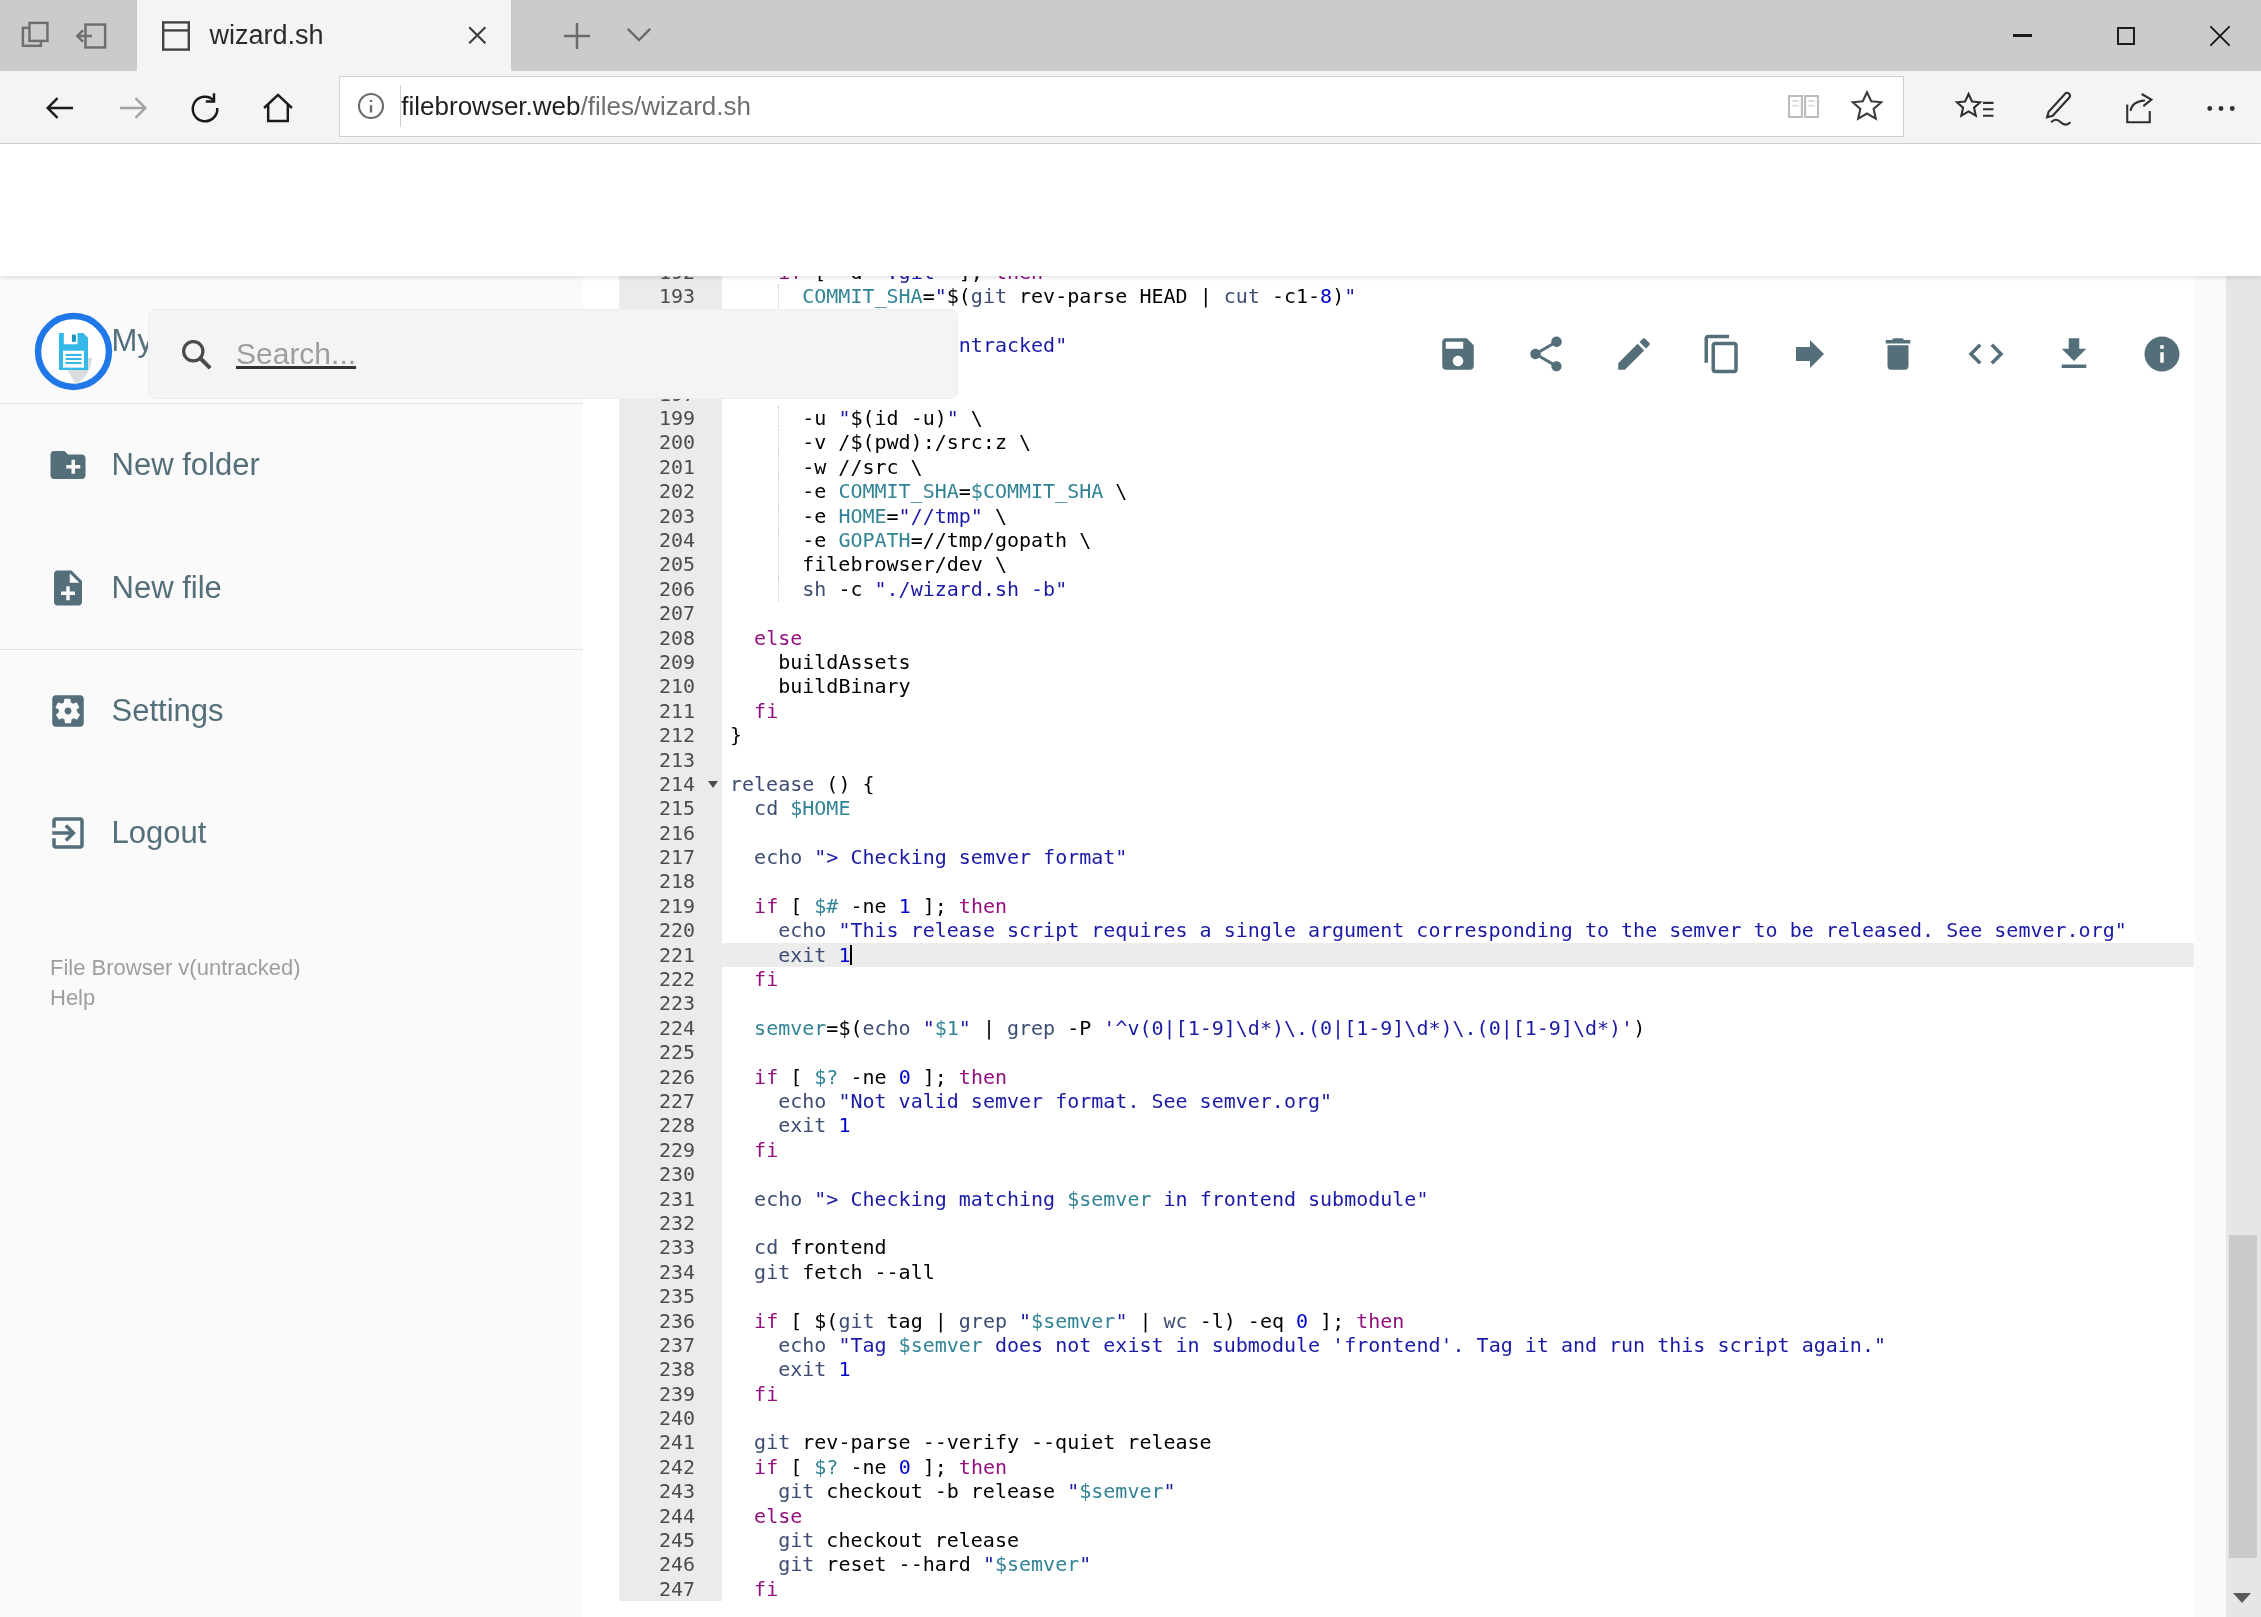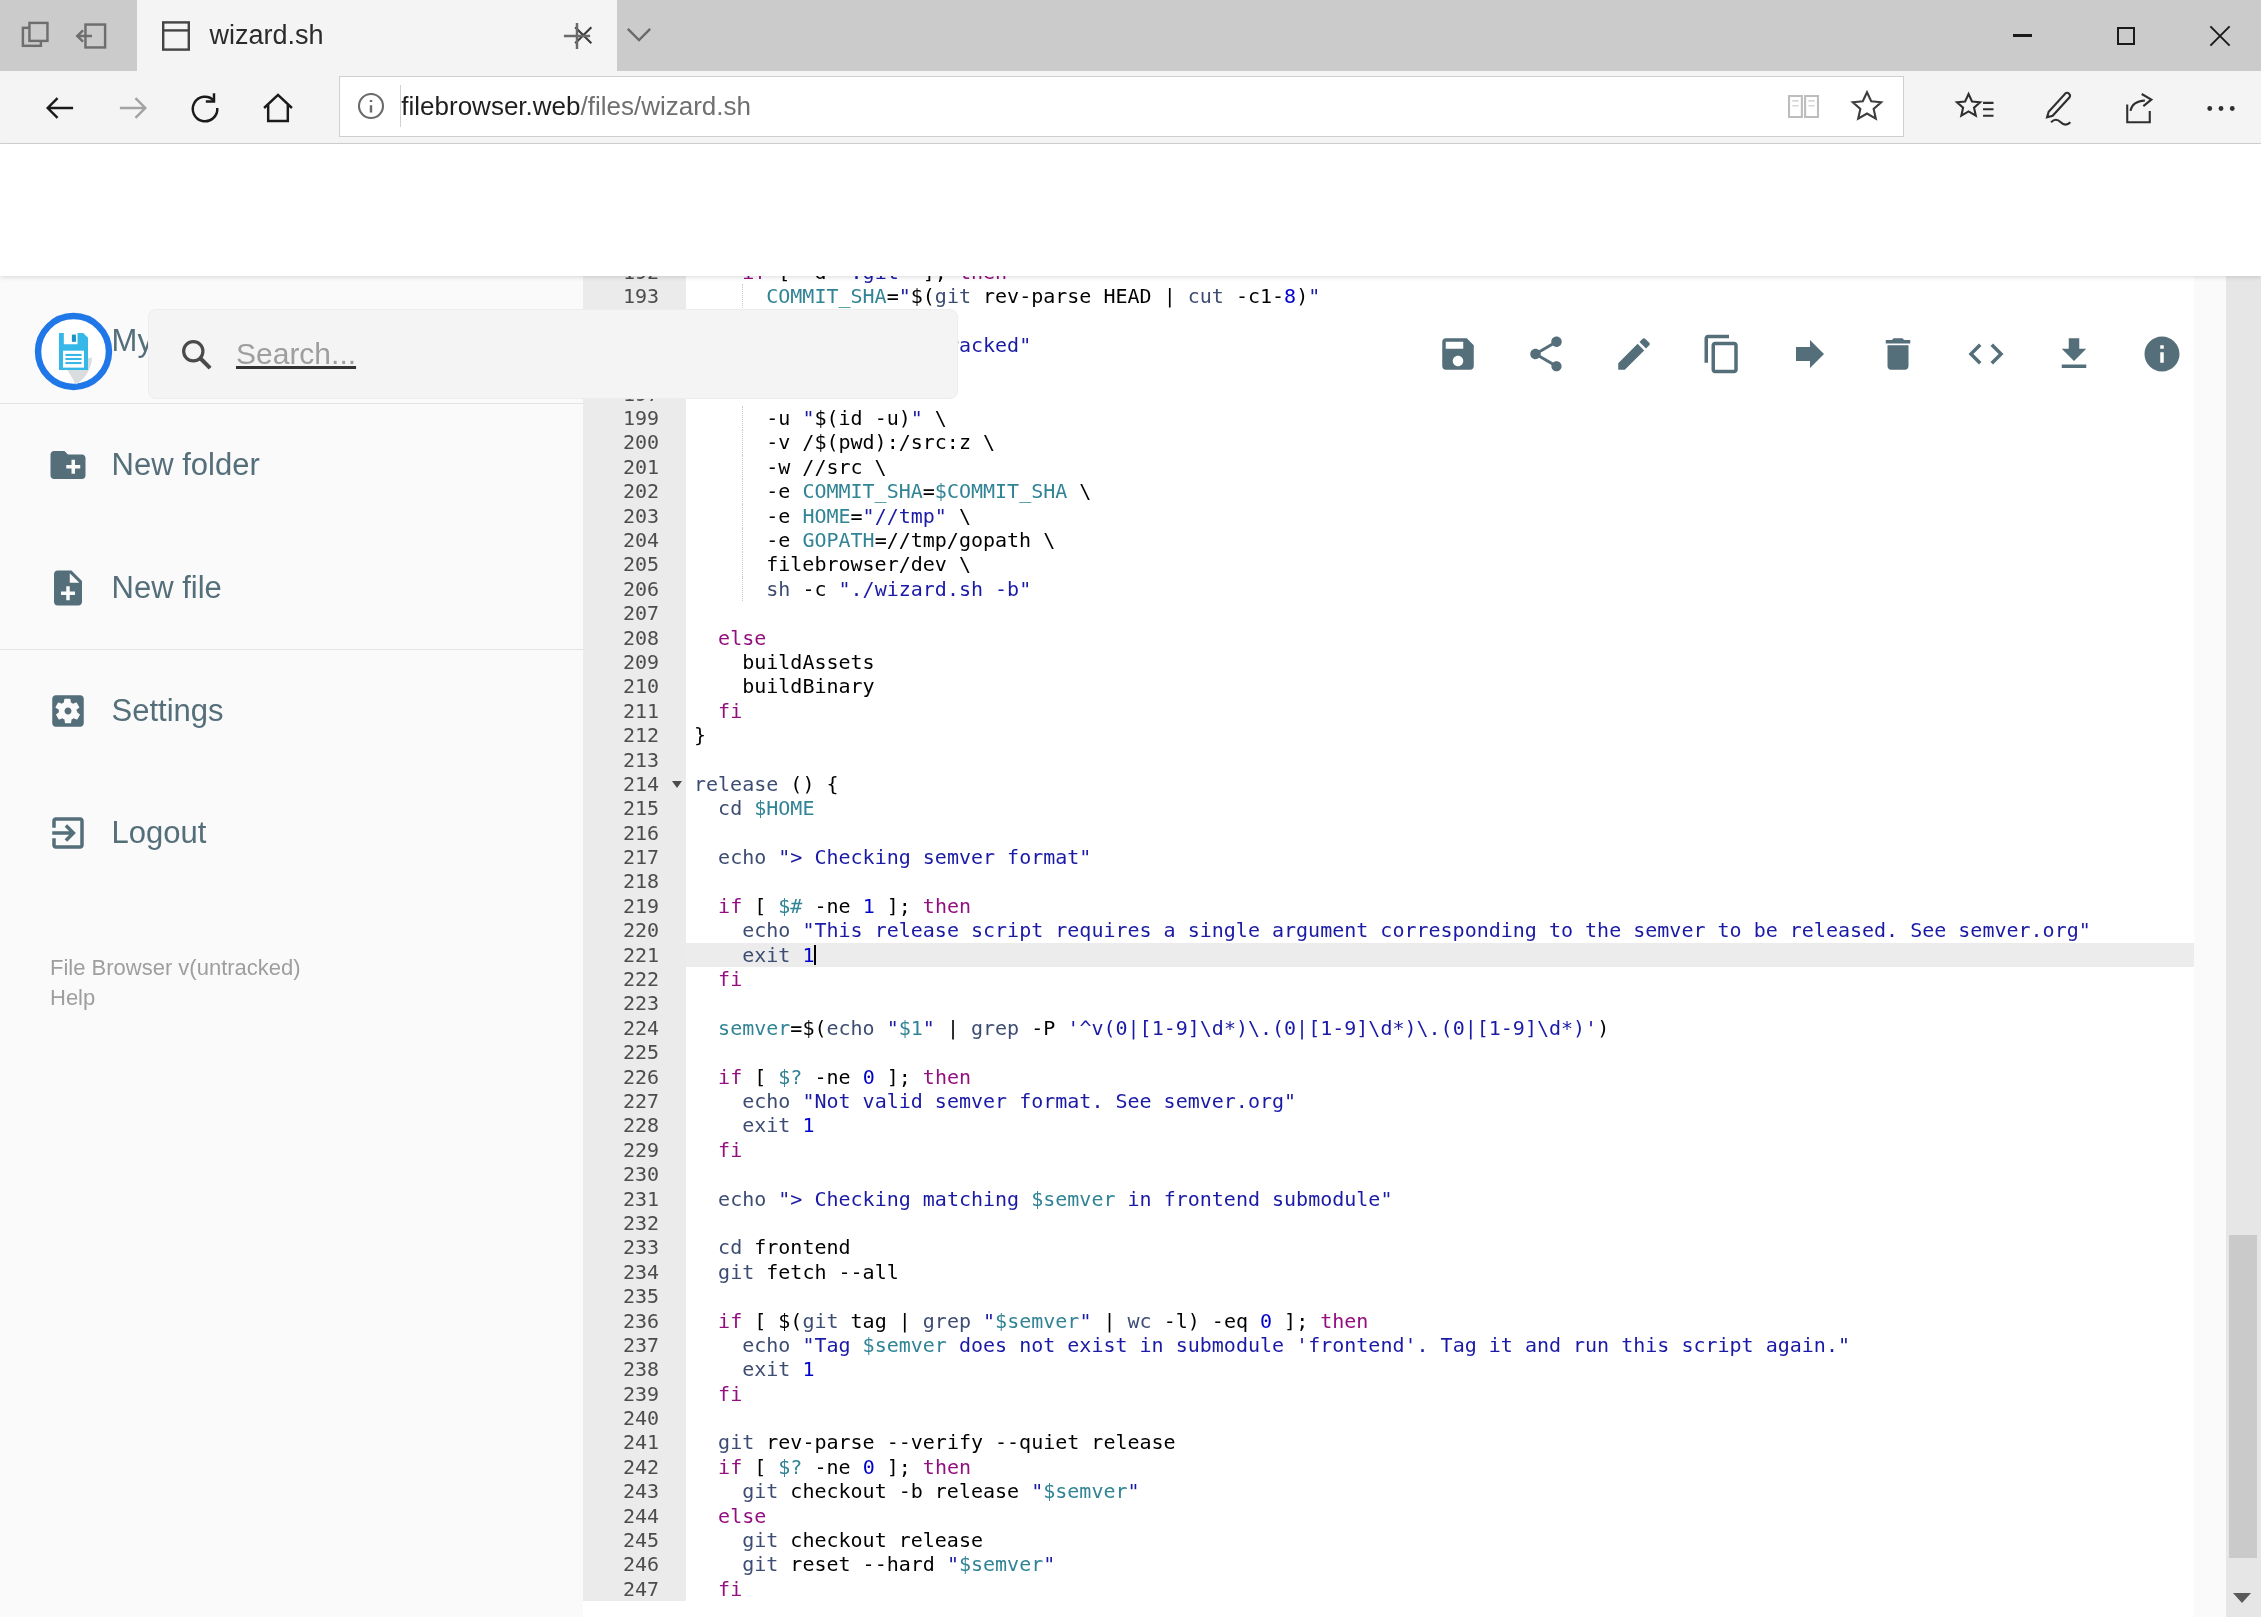--- a/index.html
+++ b/index.html
@@ -4,21 +4,21 @@
 <style>
   * { margin:0; padding:0; box-sizing:border-box; }
   html,body { width:2261px; height:1617px; overflow:hidden; background:#fff;
     font-family:"Liberation Sans", sans-serif; }
   #page { position:relative; width:2261px; height:1617px; overflow:hidden;
     box-shadow: inset 0 2.4px 0 #383838, inset 3.2px 0 0 #383838, inset -1.6px 0 0 #4a4a4a, inset 0 -2.4px 0 #383838; }
 
   
   .titlebar { position:absolute; left:0; top:0; width:2261px; height:71px; background:#cbcbcb; }
   .tb-icon { position:absolute; top:18px; width:36px; height:36px; }
-  .tab { position:absolute; left:137px; top:0; width:480px; height:71px; background:#f4f4f4; display:flex; align-items:center; }
+  .tab { position:absolute; left:137px; top:0; width:374px; height:71px; background:#f4f4f4; display:flex; align-items:center; }
   .tab-doc { margin-left:22.6px; }
   .tab-title { margin-left:18px; font-size:27px; color:#2b2b2b; flex:1; }
   .tab-close { margin-right:19.4px; width:29px; height:29px; display:flex; align-items:center; justify-content:center; }
   .newtab { position:absolute; left:559px; top:18px; width:39px; height:36px; }
   .tablist-chevron { position:absolute; left:623px; top:24px; width:36px; height:24px; }
   .wctrl { position:absolute; top:0; width:69px; height:71px; display:flex; align-items:center; justify-content:center; }
   .wmin i { display:block; width:19.4px; height:2.4px; background:#1a1a1a; }
   .wmax i { display:block; width:18px; height:18px; border:2.4px solid #1a1a1a; }
 
   .navrow { position:absolute; left:0; top:71px; width:2261px; height:73px; background:#f4f4f4; border-bottom:0.8px solid #d2d2d2; }
@@ -49,21 +49,21 @@
   .sidebar { position:absolute; left:0; top:0; width:583px; height:1342px; }
   .side-item { position:absolute; left:0; width:583px; height:89px; display:flex; align-items:center; cursor:pointer; }
   .side-item svg { margin-left:47px; }
   .side-label { margin-left:22.6px; font-size:31px; color:#546e7a; }
   .side-div { position:absolute; left:0; width:583px; height:0.8px; background:#e4e4e4; }
   .side-footer { position:absolute; left:50px; font-size:22px; color:#9e9e9e; }
 
   
   .editor { position:absolute; left:583px; top:0; width:1611px; height:1342px; background:#fff; overflow:hidden; }
   .lines { position:absolute; left:0; top:-15.3px; width:100%; }
-  .row { display:flex; height:24.4px; font-family:"DejaVu Sans Mono", monospace; font-size:20px; line-height:24.4px; }
+  .row { display:flex; height:24.4px; font-family:"DejaVu Sans Mono", monospace; font-size:20px; line-height:24.4px;margin-left:36px; }
   .gut { position:relative; flex:0 0 103px; background:#ebebeb; color:#4c4c4c; text-align:right; padding-right:27px; }
   .fold { position:absolute; right:4px; top:9px; width:0; height:0; border:5.7px solid transparent; border-top:7.3px solid #4c4c4c; }
   .cl { position:relative; flex:1; padding-left:8px; white-space:pre; color:#000; }
   .row.active .cl { background:#ececec; }
   .ig { position:absolute; left:calc(8px + 4ch); top:0; bottom:0; border-left:0.8px dotted #c9c9c9; }
   .t-k { color:#930f80; } .t-v { color:#318495; } .t-s { color:#1a1aa6; }
   .t-n { color:#0000cd; } .t-f { color:#3c4c72; } .t-p { color:#000; }
   .cursor { display:inline-block; width:0; border-left:2.4px solid #000; height:20px; vertical-align:-3.2px; }
 
   

